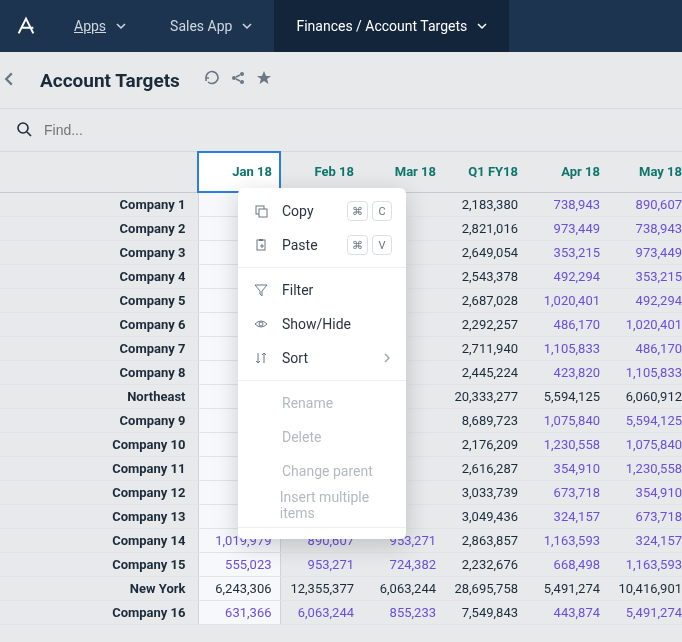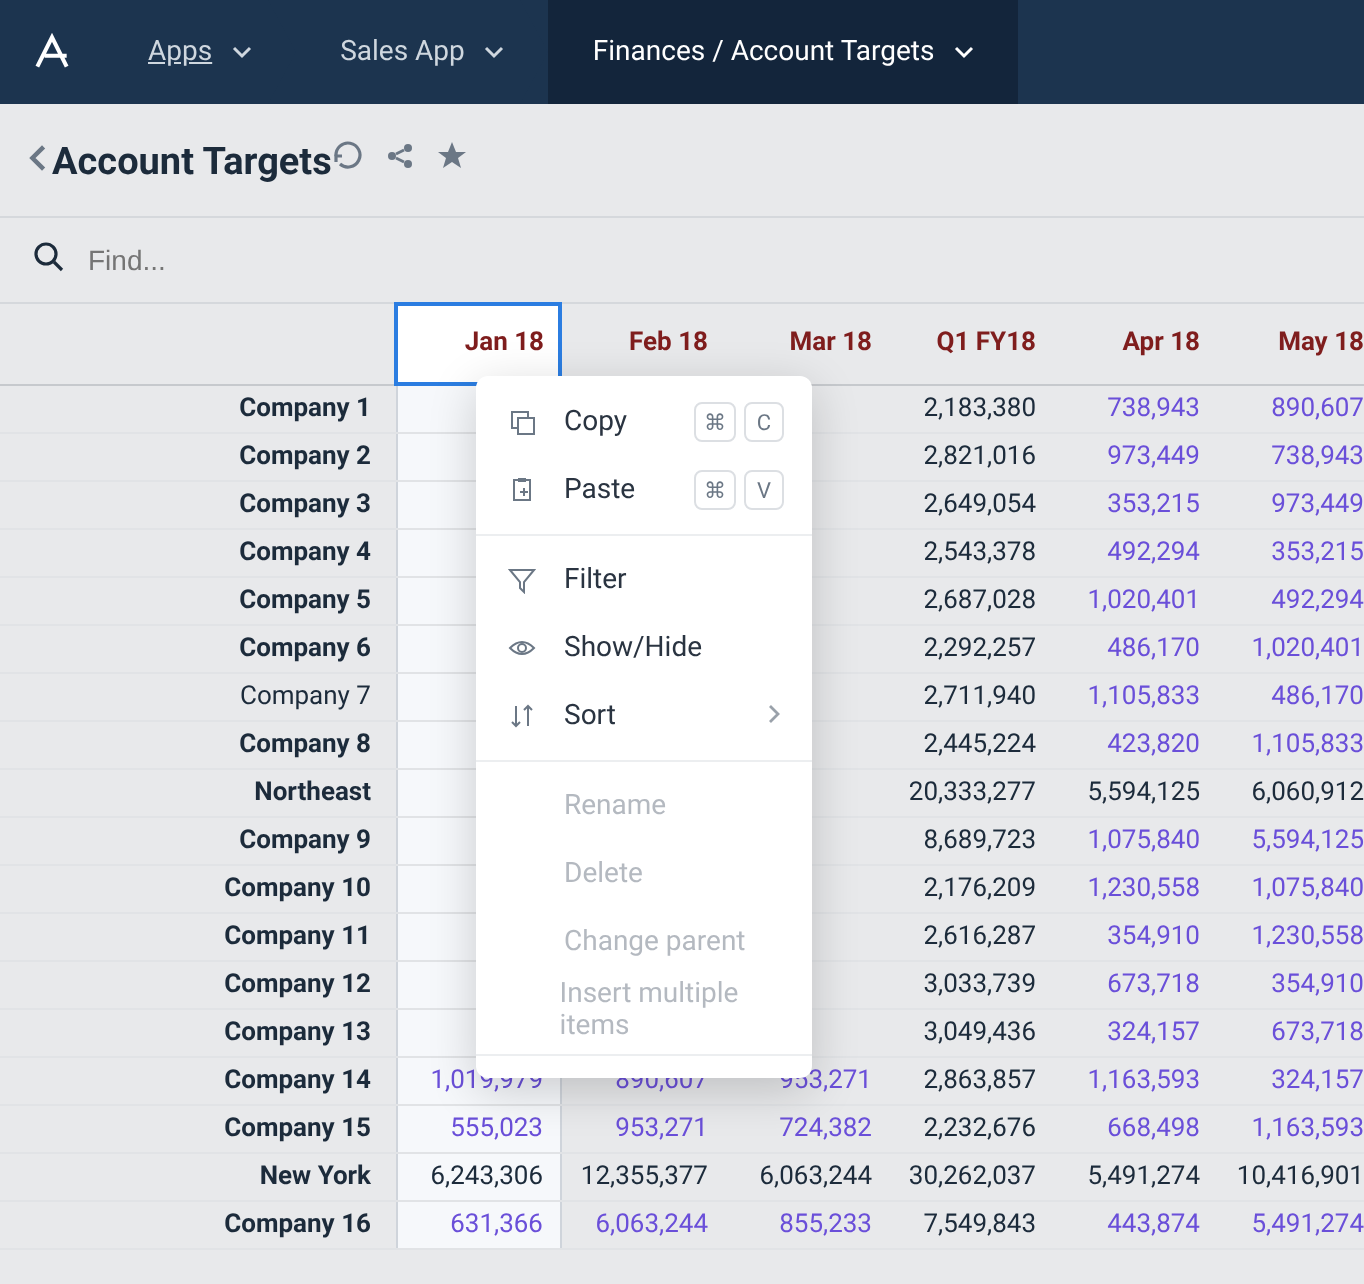--- a/index.html
+++ b/index.html
@@ -8,30 +8,30 @@
 .logo { width: 52px; height: 52px; display: flex; align-items: center; justify-content: center; color: #fff; }
 .tab { height: 52px; display: flex; align-items: center; padding: 0 22px 0 22px; color: #cfd7df; font-size: 14px; cursor: pointer; position: relative; gap: 10px; }
 .tab.apps { text-decoration: underline; }
 .tab svg.chevron { width: 10px; height: 10px; }
 .tab.active { background: #13253b; color: #fff; }
 .tab.separator::before { content: ""; position: absolute; left: -14px; top: 0; width: 0; height: 0; border-top: 26px solid transparent; border-bottom: 26px solid transparent; border-left: 14px solid #1c344f; z-index: 2; }
 .tab.active.separator::before { border-left-color: #1c344f; }
 .tab.apps + .tab.separator::before { border-left-color: #1c344f; }
 .tab.finances { background: #13253b; }
 .tab.finances.separator::before { border-left-color: #1c344f; }
-.header { height: 56px; display: flex; align-items: center; padding: 0 12px; gap: 0; }
+.header { height: 56px; display: flex; align-items: center; padding: 0 2px; gap: 24px; }
 .header .back { color: #6b7785; }
 .header h1 { font-size: 19px; font-weight: 700; color: #1c2b3b; }
 .header .tools { display: flex; gap: 10px; color: #6b7785; }
 .searchbar { height: 44px; border-top: 1px solid #d5d8dc; border-bottom: 1px solid #d5d8dc; display: flex; align-items: center; padding: 0 16px; gap: 12px; font-size: 14px; color: #8e97a1; }
 .searchbar input { border: none; background: transparent; font-size: 14px; color: #1c2b3b; width: 200px; outline: none; }
 .grid { position: relative; }
 table { border-collapse: collapse; table-layout: fixed; width: 682px; }
 th, td { font-size: 13px; height: 24px; padding: 0 8px; border-bottom: 1px solid #e1e3e6; vertical-align: middle; }
-thead th { height: 40px; color: #7f1d1d; font-weight: 700; text-align: right; border-bottom: 1px solid #c6c9cd; }
+thead th { height: 40px; color: #0f766e; font-weight: 700; text-align: right; border-bottom: 1px solid #c6c9cd; }
 thead th:first-child { text-align: right; }
 td.name { text-align: right; color: #1c2b3b; font-weight: 700; padding-right: 12px; }
 td.name.region { font-weight: 700; }
 td.val { text-align: right; font-variant-numeric: tabular-nums; }
 td.val.purple { color: #6a4fd9; }
 td.val.black { color: #1c2b3b; }
 col.c0 { width: 198px; }
 col.c1 { width: 82px; }
 col.c2 { width: 82px; }
 col.c3 { width: 82px; }
@@ -182,21 +182,21 @@
         <tr>
           <td class="name" style="padding-right: 12px; font-weight: 700;">Company 6</td>
           <td class="val purple selcol">43</td>
           <td class="val black"></td>
           <td class="val black"></td>
           <td class="val black">2,292,257</td>
           <td class="val purple">486,170</td>
           <td class="val purple">1,020,401</td>
         </tr>
         <tr>
-          <td class="name" style="padding-right: 12px; font-weight: 400; margin-top: 16px;">Company 7</td>
+          <td class="name" style="padding-right: 12px; font-weight: 700; margin-top: 16px;">Company 7</td>
           <td class="val purple selcol">76</td>
           <td class="val black"></td>
           <td class="val black"></td>
           <td class="val black">2,711,940</td>
           <td class="val purple">1,105,833</td>
           <td class="val purple">486,170</td>
         </tr>
         <tr>
           <td class="name" style="padding-right: 12px; font-weight: 700;">Company 8</td>
           <td class="val purple selcol">60</td>
@@ -276,21 +276,21 @@
           <td class="val purple">724,382</td>
           <td class="val black">2,232,676</td>
           <td class="val purple">668,498</td>
           <td class="val purple">1,163,593</td>
         </tr>
         <tr>
           <td class="name region" style="padding-right: 12px; margin-left: 30px;">New York</td>
           <td class="val black selcol">6,243,306</td>
           <td class="val black">12,355,377</td>
           <td class="val black">6,063,244</td>
-          <td class="val black">30,262,037</td>
+          <td class="val black">28,695,758</td>
           <td class="val black">5,491,274</td>
           <td class="val black">10,416,901</td>
         </tr>
         <tr>
           <td class="name" style="padding-right: 12px; font-weight: 700;">Company 16</td>
           <td class="val purple selcol">631,366</td>
           <td class="val purple">6,063,244</td>
           <td class="val purple">855,233</td>
           <td class="val black">7,549,843</td>
           <td class="val purple">443,874</td>

